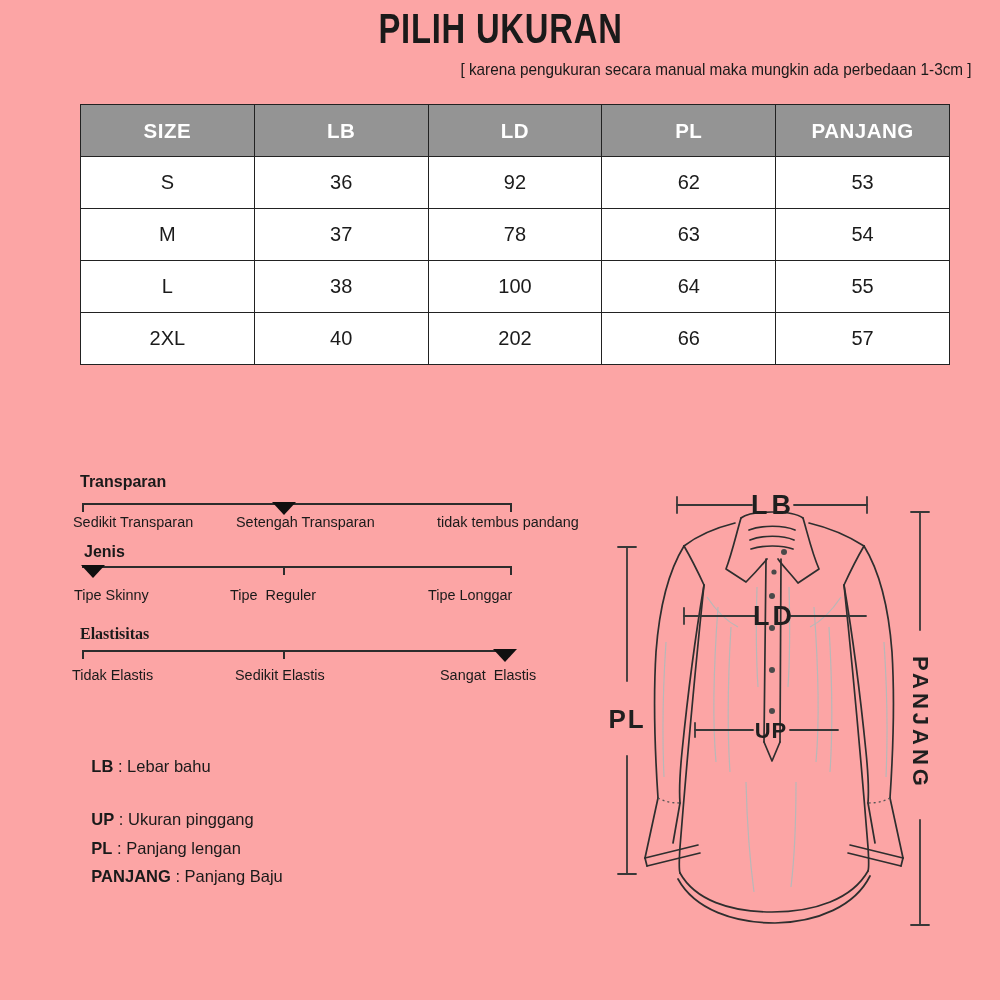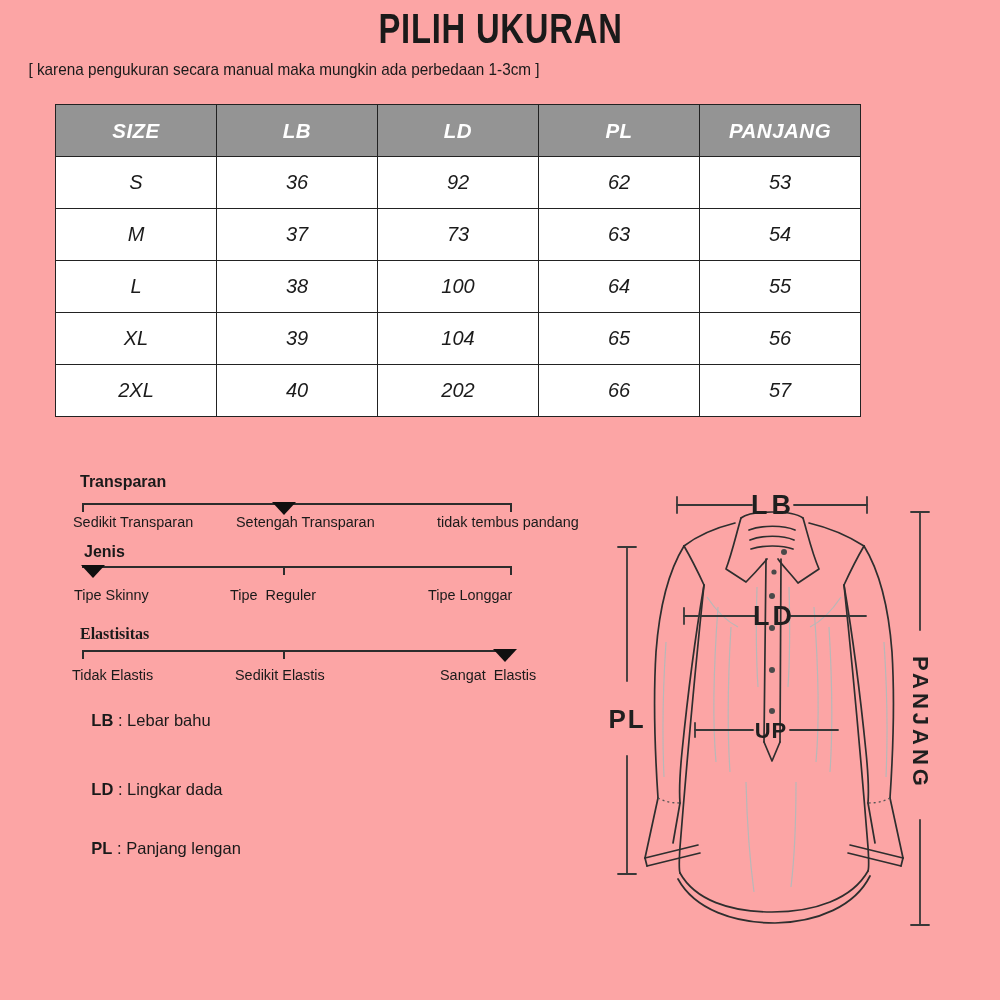--- a/index.html
+++ b/index.html
@@ -7,29 +7,29 @@
   .canvas {
     position:relative; width:1000px; height:1000px; background:#fca5a5;
     font-family:"Liberation Sans", sans-serif; color:#1a1a1a; overflow:hidden;
   }
   .page-title {
     position:absolute; top:5px; left:0; width:100%; text-align:center;
     font-size:42px; font-weight:bold; white-space:nowrap;
   }
   .page-title > span { display:inline-block; transform:scaleX(0.78); letter-spacing:1px; }
   .page-subtitle {
-    position:absolute; top:60px; left:0; width:100%; text-align:left;
+    position:absolute; top:60px; left:0; width:100%; text-align:right;
     font-size:17px; white-space:nowrap;
   }
   .page-subtitle > span { display:inline-block; transform:scaleX(0.9); }
 
   
   table.size-table {
-    position:absolute; left:55px; top:104px; width:806px;
-    border-collapse:collapse; table-layout:fixed;font-style:italic;
+    position:absolute; left:80px; top:104px; width:870px;
+    border-collapse:collapse; table-layout:fixed;
   }
   .size-table th, .size-table td {
     border:1.6px solid #222; height:52px; text-align:center; vertical-align:middle; padding:0;
   }
   .size-table th { background:#949494; color:#ffffff; font-size:20.5px; letter-spacing:0.5px; }
   .size-table td { font-size:20px; color:#1b1b1b; background:#fff; }
 
   
   .scale-title { position:absolute; font-size:16px; font-weight:bold; }
   .scale-line  { position:absolute; left:82px; width:430px; height:1.6px; background:#2c2c2c; }
@@ -78,37 +78,30 @@
       <tr>
         <td>S</td>
         <td>36</td>
         <td>92</td>
         <td>62</td>
         <td>53</td>
       </tr>
       <tr>
         <td>M</td>
         <td>37</td>
-        <td>73</td>
+        <td>78</td>
         <td>63</td>
         <td>54</td>
       </tr>
       <tr>
         <td>L</td>
         <td>38</td>
         <td>100</td>
         <td>64</td>
         <td>55</td>
-      </tr>
-      <tr>
-        <td>XL</td>
-        <td>39</td>
-        <td>104</td>
-        <td>65</td>
-        <td>56</td>
       </tr>
       <tr>
         <td>2XL</td>
         <td>40</td>
         <td>202</td>
         <td>66</td>
         <td>57</td>
       </tr>
     </tbody>
   </table>
@@ -133,28 +126,31 @@
 
   <div class="scale-title" style="left:80px; top:625px;font-family:Liberation Serif, serif;">Elastisitas</div>
   <div class="scale-line" style="top:650px;"></div>
   <div class="scale-tick" style="left:82px;  top:650px;"></div>
   <div class="scale-tick" style="left:283px; top:650px;"></div>
   <div class="scale-marker" style="left:493px; top:649px;"></div>
   <div class="scale-label" style="left:72px;  top:666px;">Tidak Elastis</div>
   <div class="scale-label" style="left:235px; top:666px;">Sedikit Elastis</div>
   <div class="scale-label" style="left:440px; top:666px;">Sangat  Elastis</div>
 
-  <div class="legend-item" style="top:692px;">
+  <div class="legend-item" style="top:738px;">
     <span class="abbr">LB</span><span class="sep"> : </span><span class="desc">Lebar bahu</span>
   </div>
-  <div class="legend-item" style="top:761px;">
-    <span class="abbr">LD</span><span class="sep"> : </span><span class="desc">Lingkar dada</span>
+  <div class="legend-item" style="top:791px;">
+    <span class="abbr">UP</span><span class="sep"> : </span><span class="desc">Ukuran pinggang</span>
   </div>
   <div class="legend-item" style="top:820px;text-align:center;">
     <span class="abbr">PL</span><span class="sep"> : </span><span class="desc">Panjang lengan</span>
+  </div>
+  <div class="legend-item" style="top:848px;">
+    <span class="abbr">PANJANG</span><span class="sep"> : </span><span class="desc">Panjang Baju</span>
   </div>
 
   <svg class="shirt" width="400" height="480" viewBox="0 0 400 480">
 
     <g fill="none" stroke="#2e2e2e" stroke-width="1.7" stroke-linecap="round" stroke-linejoin="round">
 
       <path d="M141,46 C152,38 192,38 203,46"></path>
       <path d="M149,58 C161,53 184,53 195,58"></path>
       <path d="M150,68 C162,63 183,63 194,68"></path>
       <path d="M151,77 C163,73 182,73 193,77"></path>

